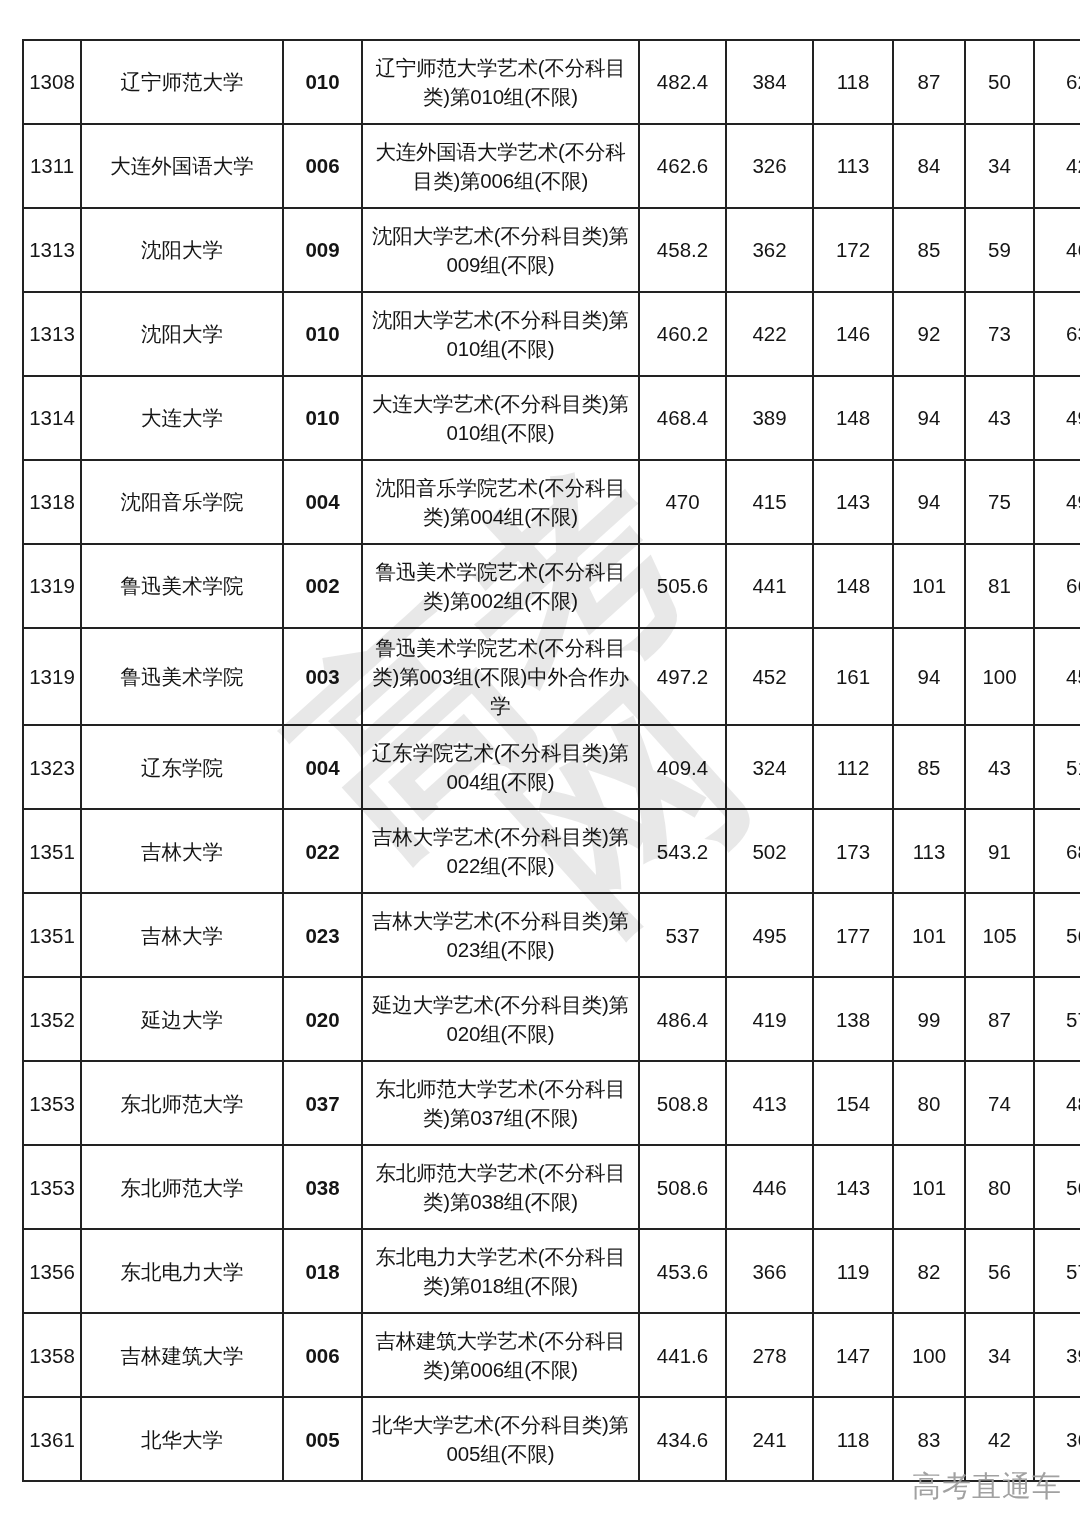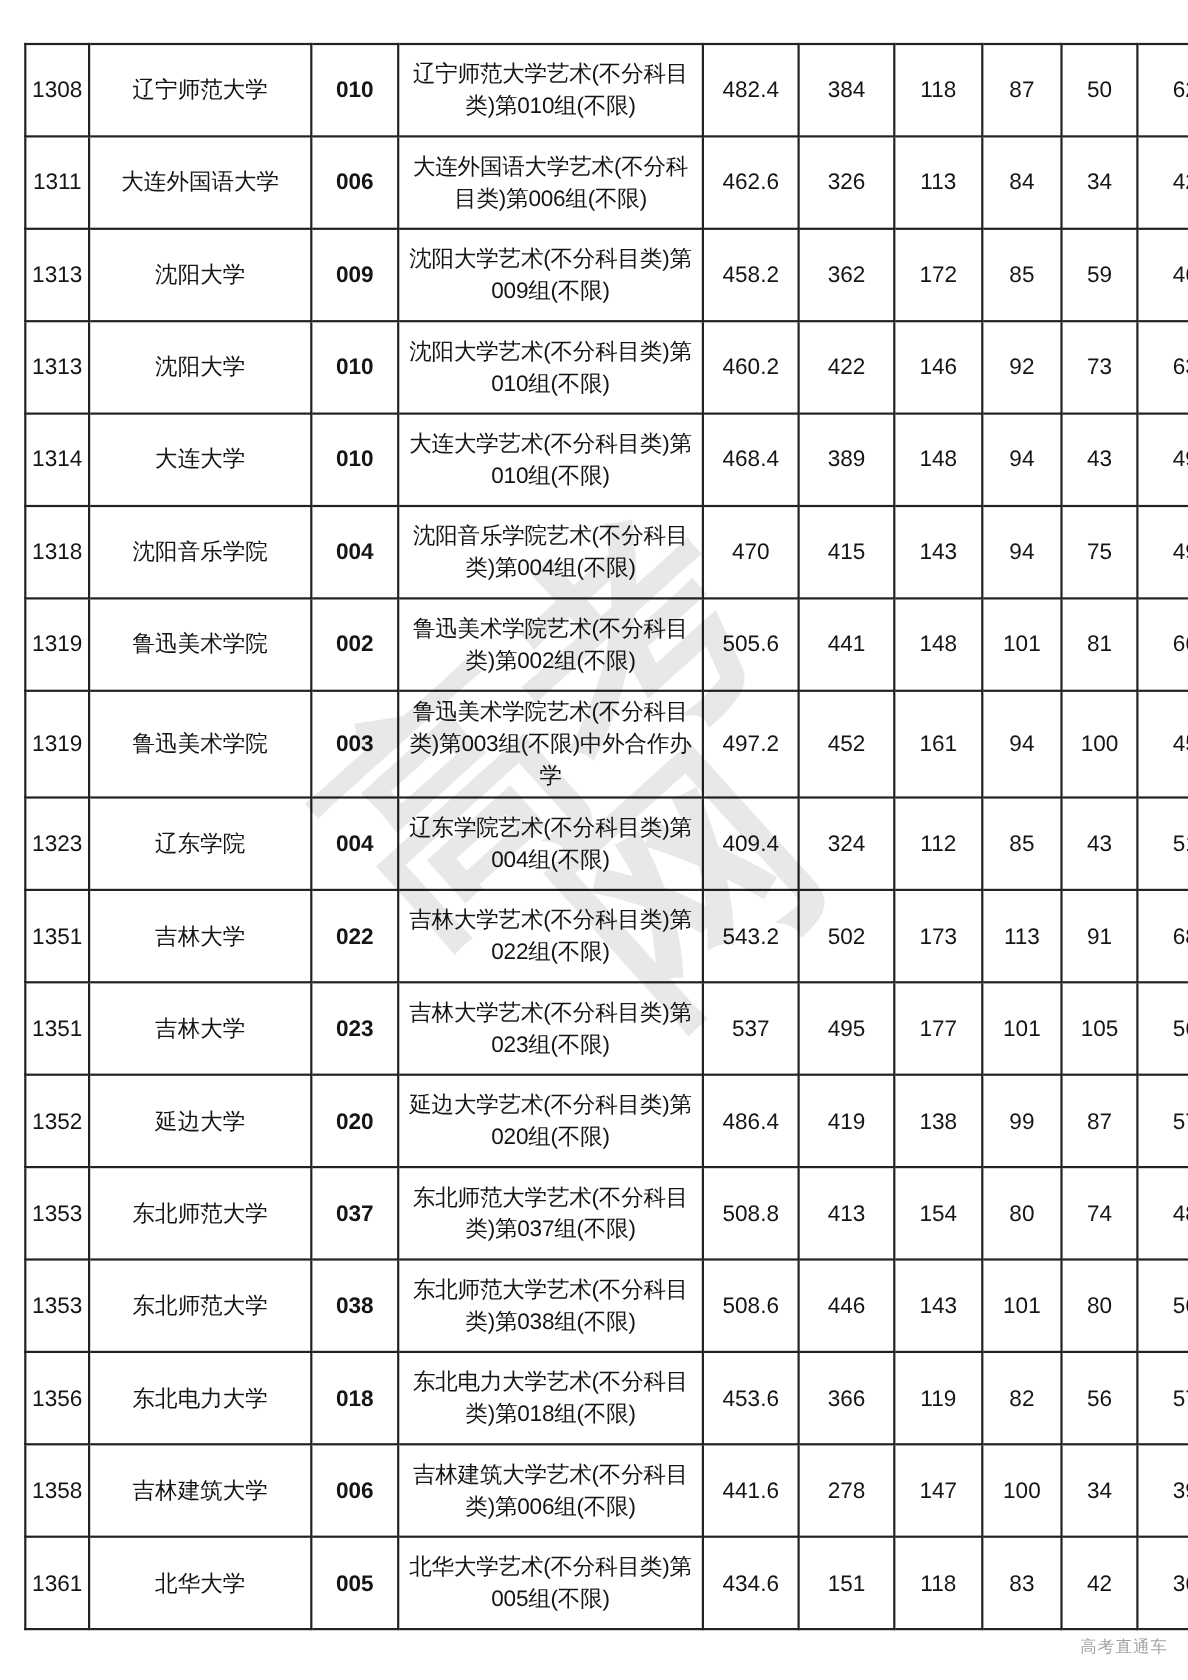--- a/index.html
+++ b/index.html
@@ -37,21 +37,21 @@
     text-align:center;
   }
 
   
   #watermark-corner{
     position:absolute;
     right:18px;
     bottom:20px;
     z-index:6;
     font-family:"DejaVu Sans","Liberation Sans",sans-serif;
-    font-size:15px;
+    font-size:29px;
     letter-spacing:1px;
     color:#9d9d9d;
     opacity:0.95;
     pointer-events:none;
     white-space:nowrap;
   }
 
   
   #score-table-wrap{
     position:absolute;
@@ -290,21 +290,21 @@
           <td class="c-n3">100</td>
           <td class="c-n4">34</td>
           <td class="c-n5">39</td>
         </tr>
         <tr class="data-row">
           <td class="c-code">1361</td>
           <td class="c-school">北华大学</td>
           <td class="c-group">005</td>
           <td class="c-name">北华大学艺术(不分科目类)第005组(不限)</td>
           <td class="c-n0">434.6</td>
-          <td class="c-n1">151</td>
+          <td class="c-n1">241</td>
           <td class="c-n2">118</td>
           <td class="c-n3">83</td>
           <td class="c-n4">42</td>
           <td class="c-n5">36</td>
         </tr>
       </tbody>
   </table>
 </div>
 
 <div id="watermark-corner">高考直通车</div>

